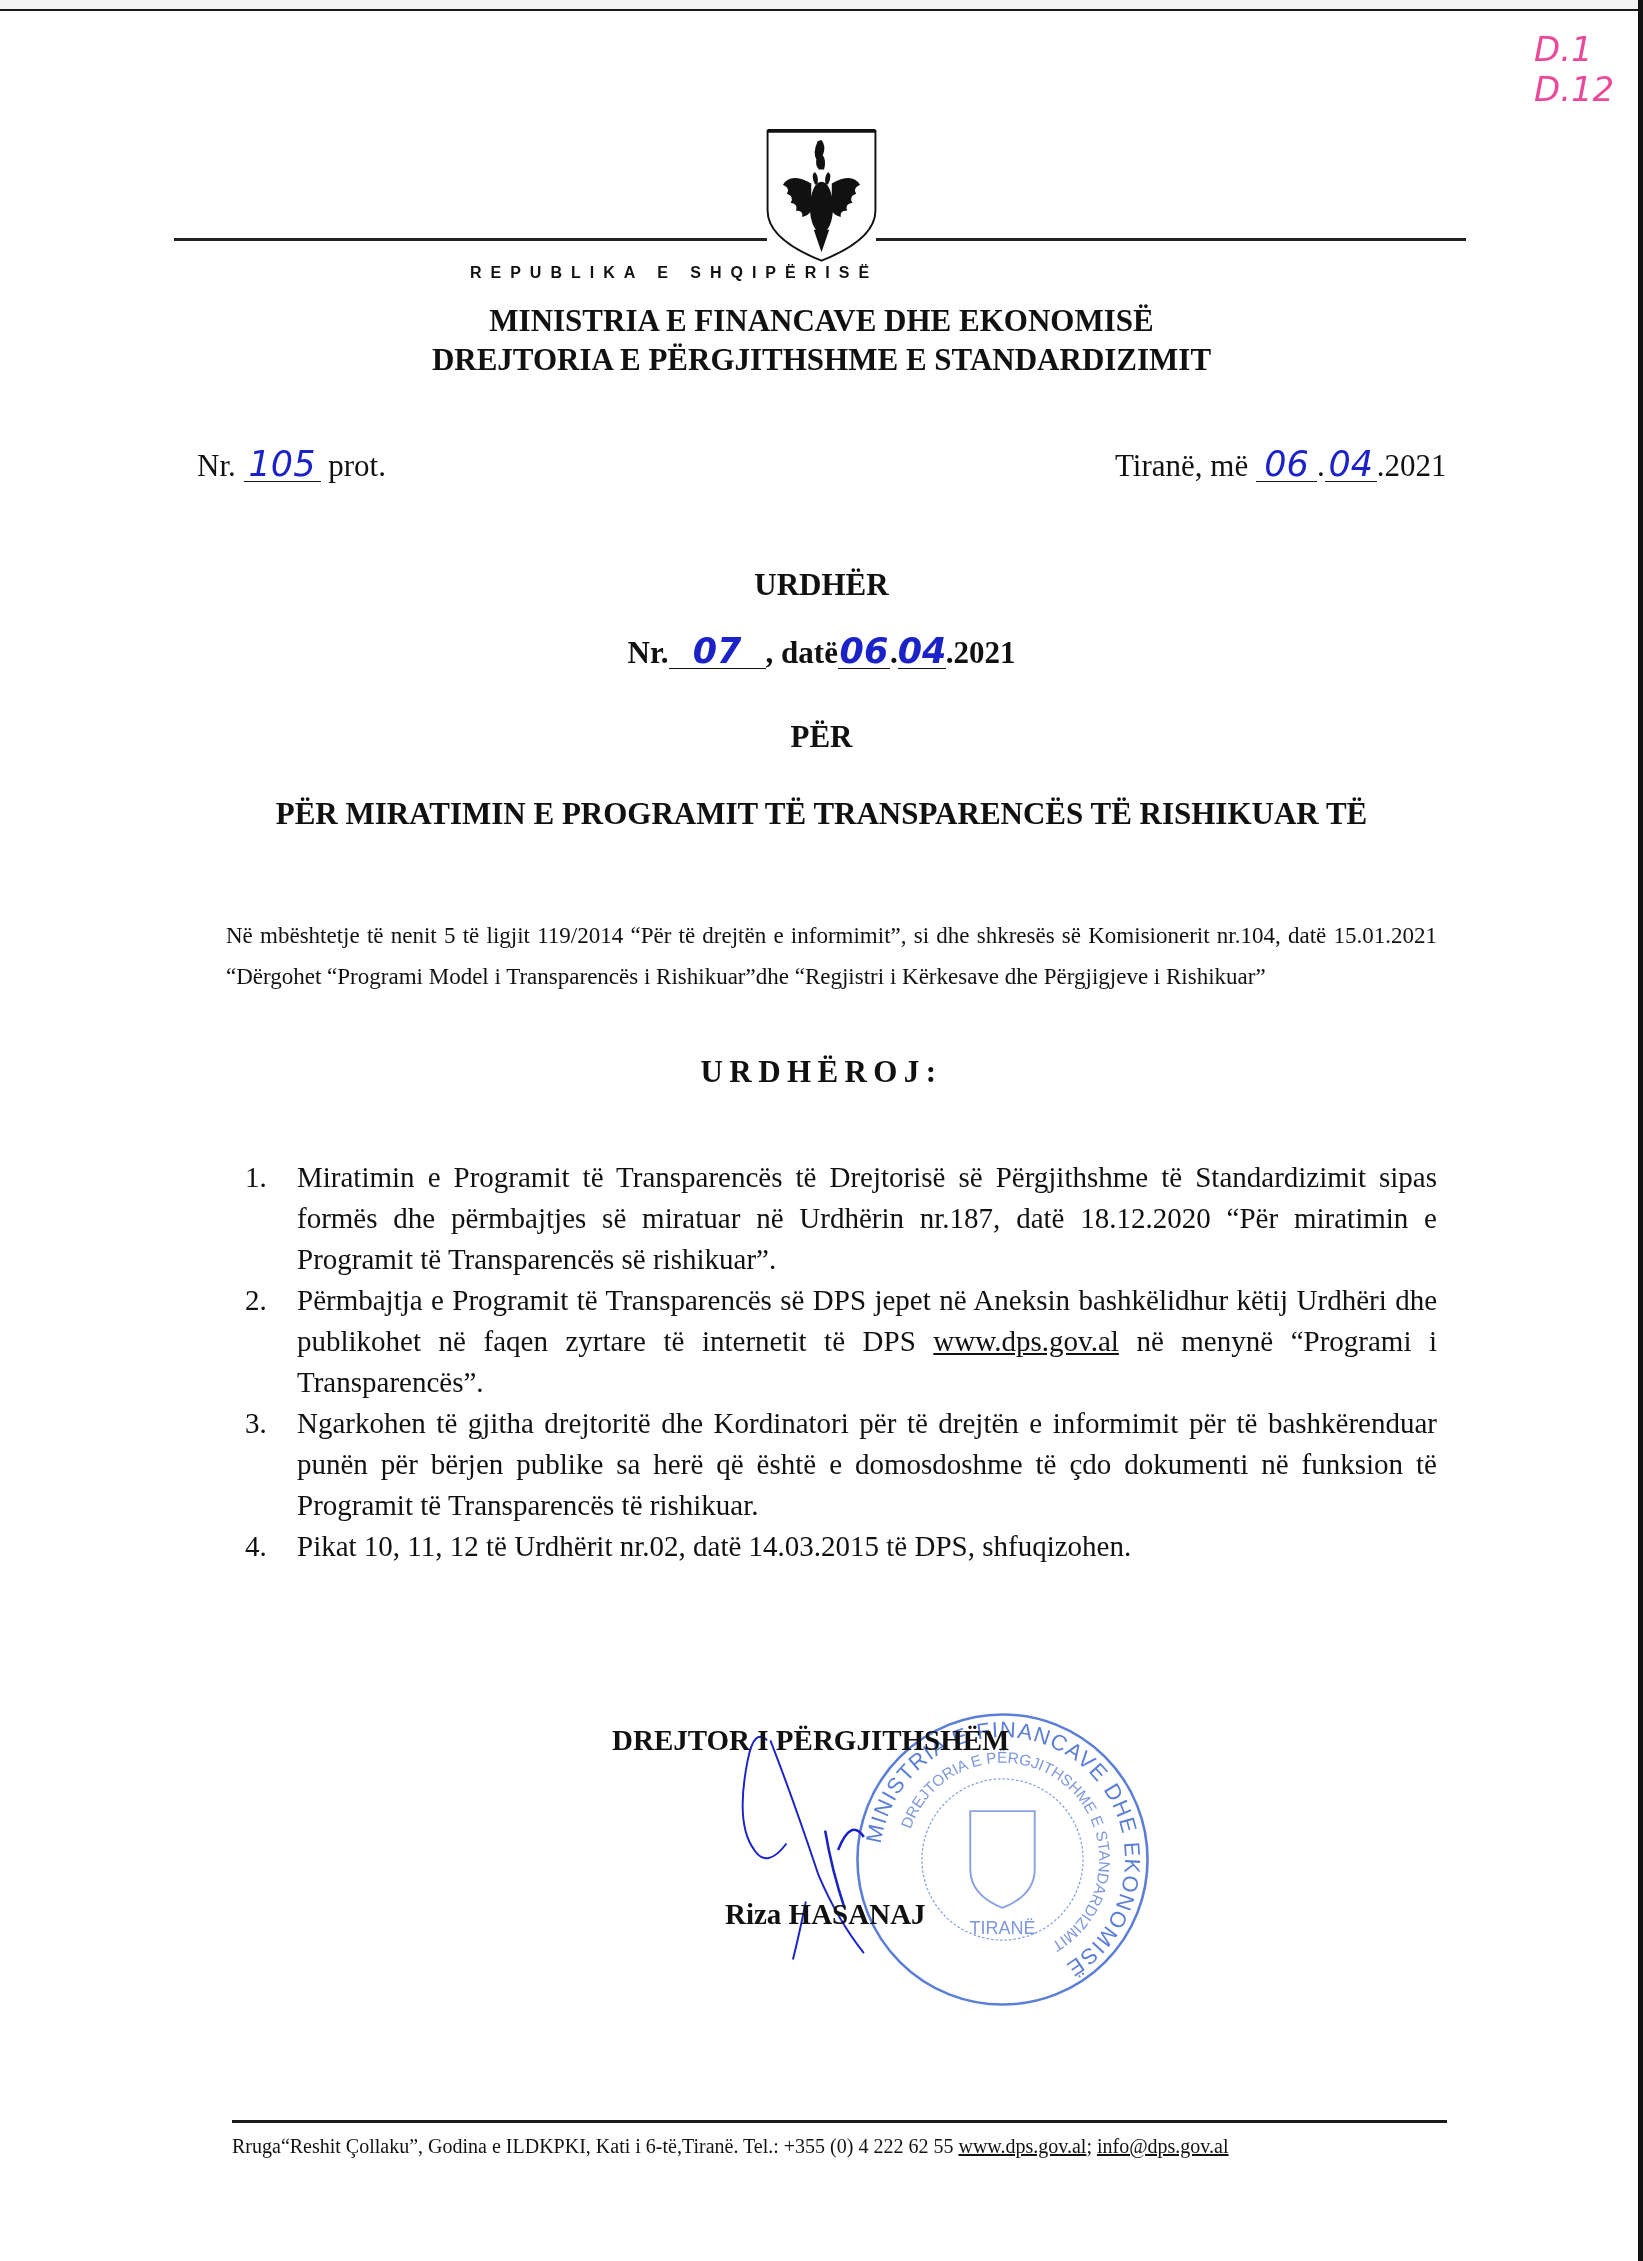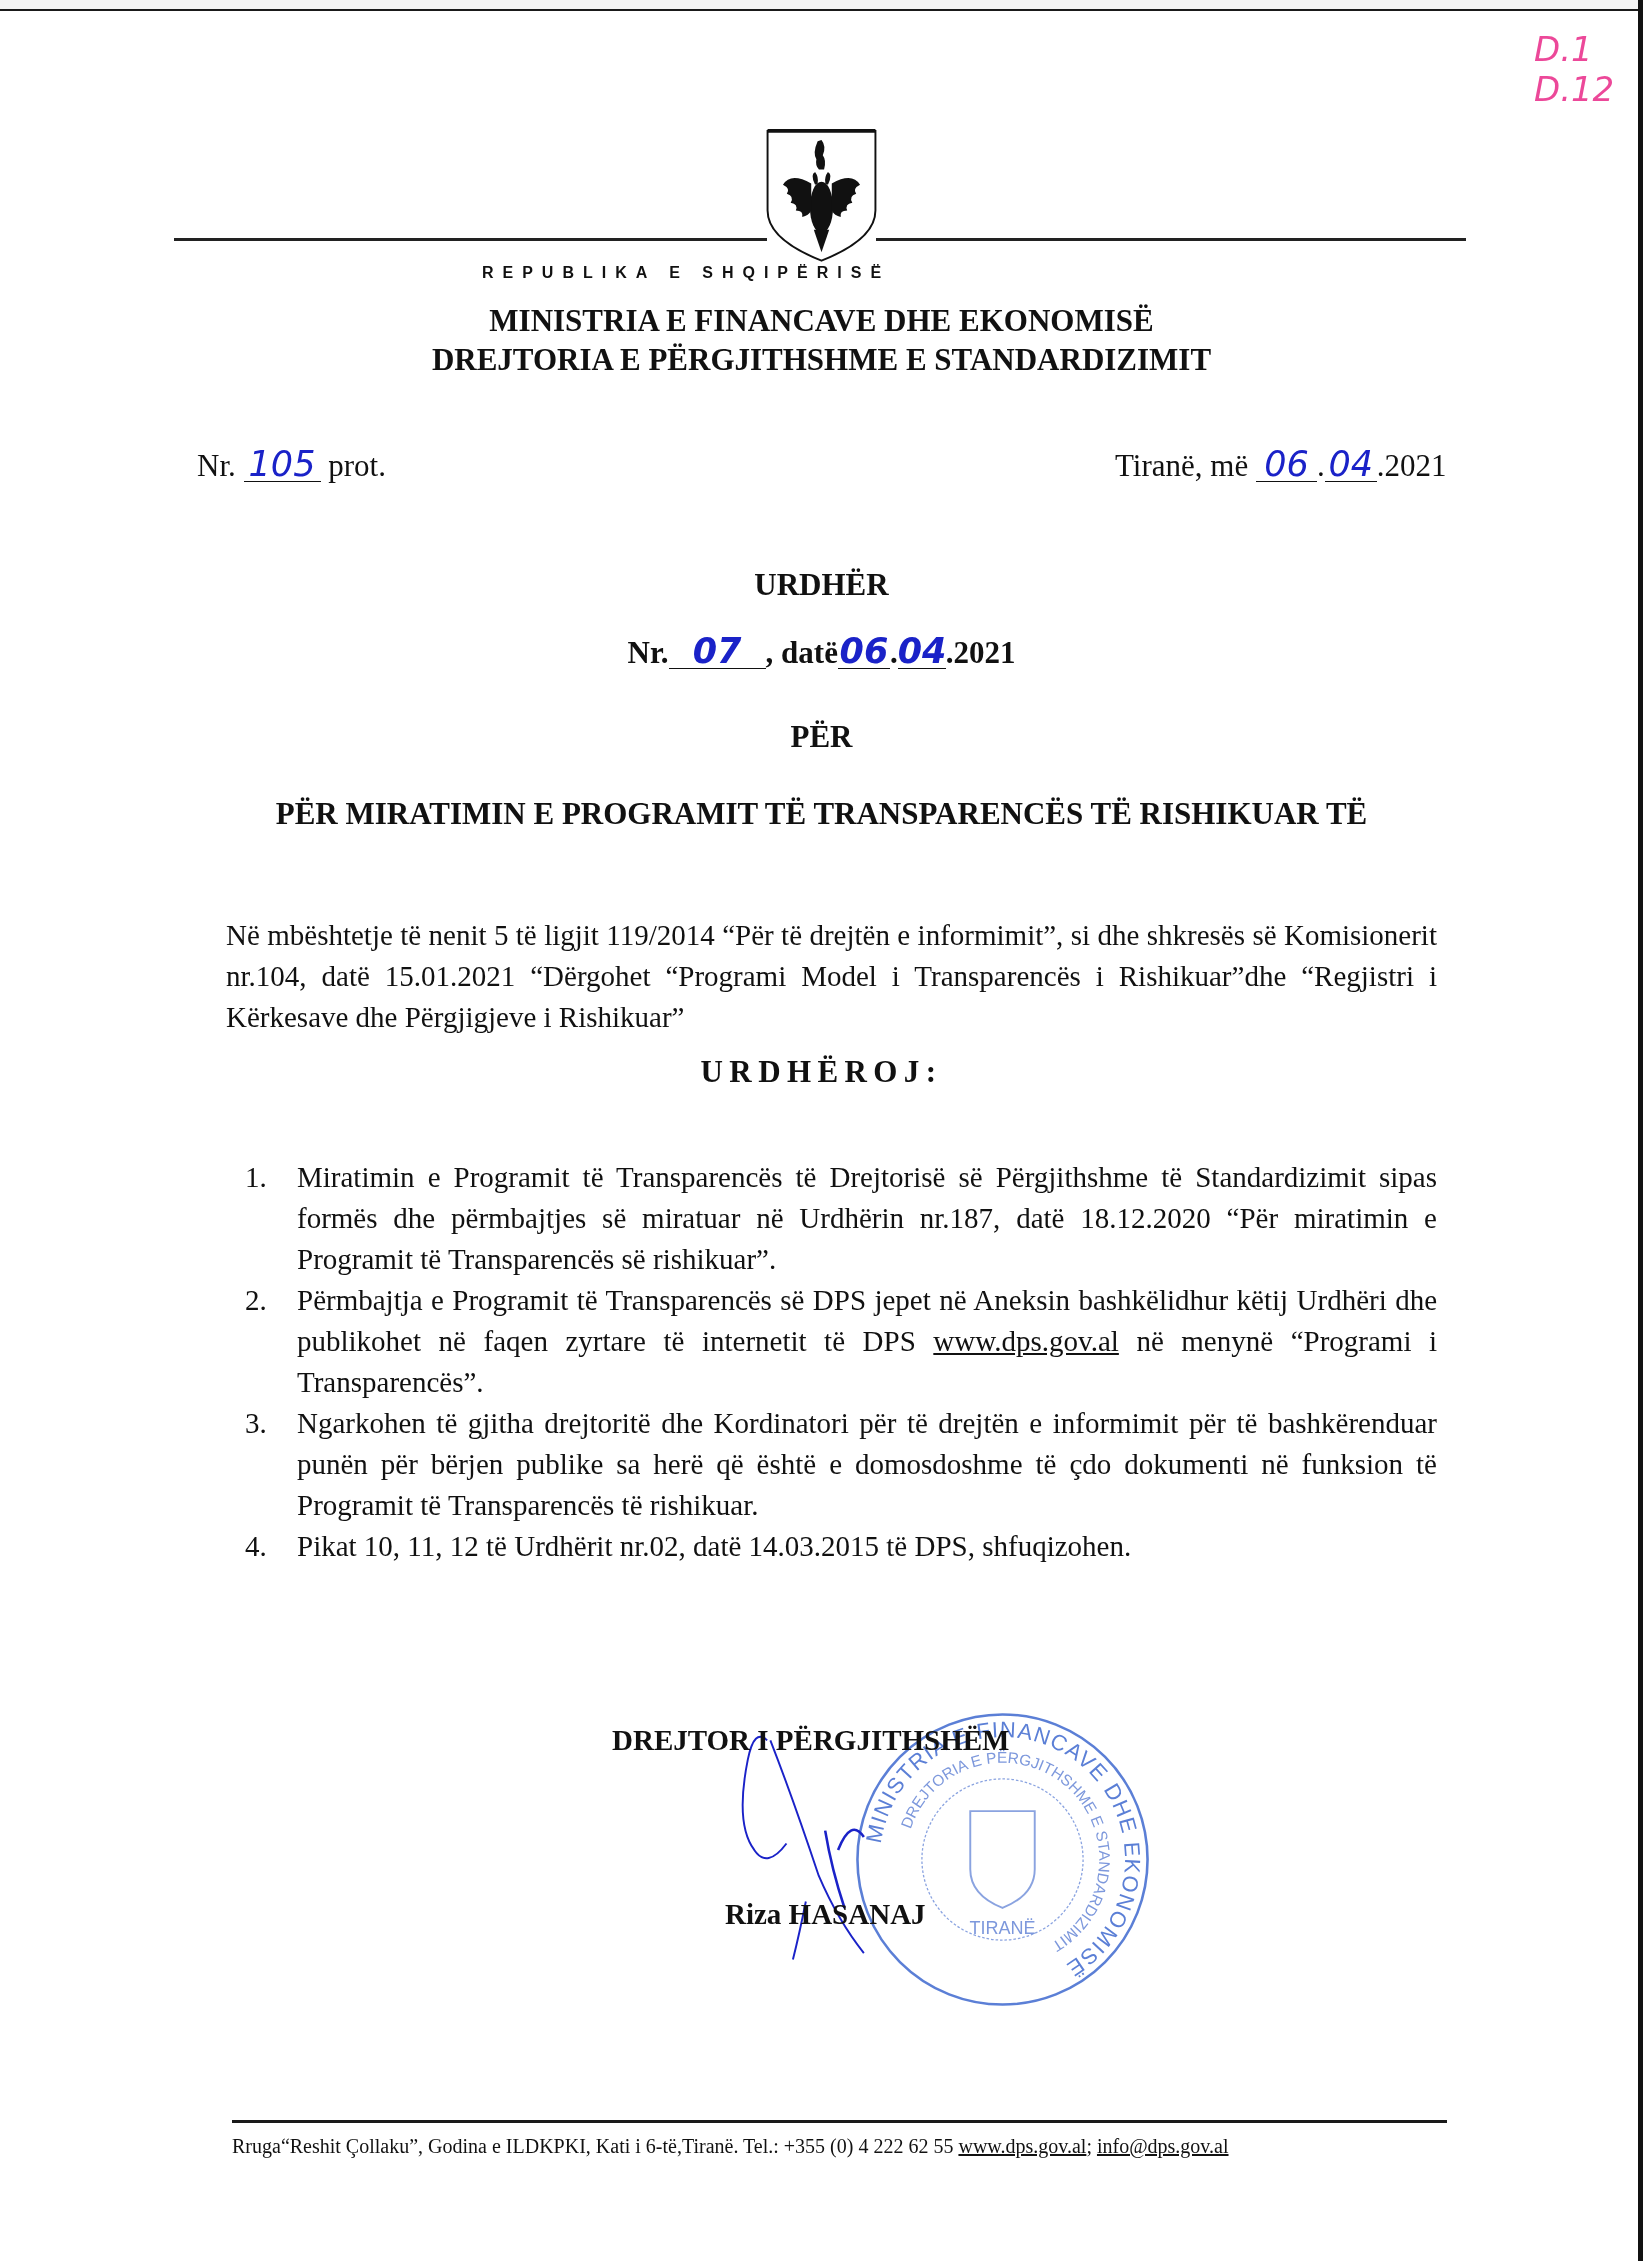--- a/index.html
+++ b/index.html
@@ -11,37 +11,37 @@
     border-bottom: 2.6px solid #1a1a1a; background: #f4f4f4; }
   .scan-edge-right { position: absolute; right: 0; top: 0; width: 5.2px; height: 2261px; background: #111; }
   .handnote { position: absolute; color: #ec4899; font-family: "DejaVu Sans", sans-serif; font-style: italic; }
   .margin-note { left: 1534px; top: 29px; font-size: 34px; line-height: 40px; }
   .hand { color: #1a22c8; font-family: "DejaVu Sans", sans-serif; font-style: italic; font-size: 35px; margin-top: 24px; }
 
   .emblem { position: absolute; left: 765px; top: 127px; width: 113px; height: 135px; }
   .rule-left { position: absolute; left: 174px; top: 238px; width: 593px; height: 2.6px; background: #222; }
   .rule-right { position: absolute; left: 876px; top: 238px; width: 590px; height: 2.6px; background: #222; }
 
-  .republika { position: absolute; left: 16px; width: 1340px; top: 264px; text-align: center;
+  .republika { position: absolute; left: 4px; width: 1340px; top: 264px; text-align: center;
     font-family: "Liberation Sans", sans-serif; font-weight: bold; font-size: 16px; letter-spacing: 9px; }
   .ministry { position: absolute; left: 0; width: 1643px; text-align: center; font-weight: bold; font-size: 31px; }
   .ministry.l1 { top: 303px; }
   .ministry.l2 { top: 342px; }
 
   .prot { position: absolute; left: 197px; top: 448px; font-size: 31px; }
   .blank { display: inline-block; border-bottom: 1.9px solid #111; text-align: center; line-height: 31px; }
   .place-date { position: absolute; left: 1115px; top: 448px; font-size: 31px; }
 
   .center { position: absolute; left: 0; width: 1643px; text-align: center; font-weight: bold; font-size: 31px; }
   .title-urdher { top: 567px; }
   .order-nr { top: 635px; }
   .per { top: 719px; }
   .subject { top: 793px; line-height: 41px; }
 
-  .body-text { position: absolute; left: 226px; width: 1211px; top: 915px; font-size: 29px; line-height: 41px; text-align: justify; }
+  .body-text { position: absolute; left: 226px; width: 1211px; top: 915px; font-size: 23px; line-height: 41px; text-align: justify; }
   .urdheroj { top: 1054px; letter-spacing: 6.4px; }
 
   .list { position: absolute; left: 245px; width: 1192px; top: 1157px; font-size: 29px; line-height: 41px; margin: 0; padding: 0; list-style: none; }
   .list li { position: relative; padding-left: 52px; text-align: justify; }
   .list li .num { position: absolute; left: 0; top: 0; }
   .link { text-decoration: underline; }
 
   .signer-title { position: absolute; left: 612px; top: 1724px; font-weight: bold; font-size: 29px; }
   .signer-name { position: absolute; left: 725px; top: 1898px; font-weight: bold; font-size: 29px; }
   .stamp { position: absolute; left: 851px; top: 1708px; width: 303px; height: 303px; }

